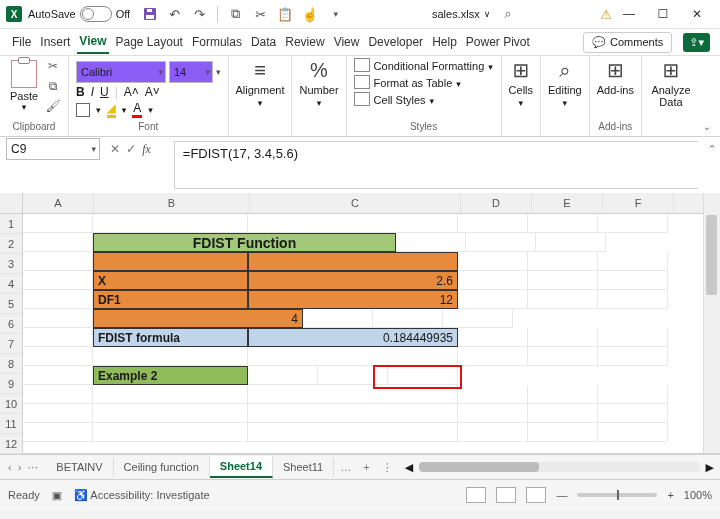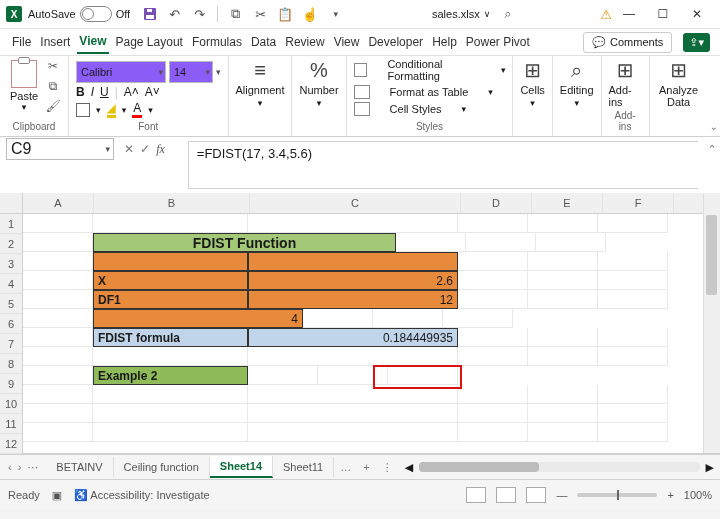--- a/index.html
+++ b/index.html
@@ -39,24 +39,24 @@
 .font-sel::after{content:"▾";position:absolute;right:2px;font-size:9px;color:#555}
 .font-row2{display:flex;align-items:center;gap:6px;font-size:12px}
 .font-row2 .b{font-weight:bold}
 .font-row2 .i{font-style:italic}
 .font-row2 .u{text-decoration:underline}
 .font-row3{display:flex;align-items:center;gap:6px;font-size:12px}
 .color-chip{border-bottom:3px solid red;padding:0 1px}
 .big-ico{display:flex;flex-direction:column;align-items:center;gap:2px;font-size:11px}
 .big-ico .sym{font-size:20px;color:#444;height:24px;display:flex;align-items:center}
 .styles-body{display:flex;flex-direction:column;gap:3px;font-size:11px;min-width:140px}
-.styles-body .row{display:flex;align-items:center;gap:20px}
+.styles-body .row{display:flex;align-items:flex-end;gap:4px}
 .styles-body .sqico{width:14px;height:12px;border:1px solid #888;background:#fff}
 .namebox-row{height:24px;background:#fff;border-bottom:1px solid #d0d0d0;display:flex;align-items:center}
-.namebox{width:76px;height:20px;border:1px solid #bbb;margin:0 4px 0 6px;padding:0 26px 0 4px;font-size:16px;display:flex;align-items:center;background:#fff;position:relative}
+.namebox{width:76px;height:20px;border:1px solid #bbb;margin:0 4px 0 6px;padding:0 12px 0 4px;font-size:12px;display:flex;align-items:center;background:#fff;position:relative}
 .namebox::after{content:"▾";position:absolute;right:3px;font-size:9px;color:#555}
 .fx-btns{display:flex;align-items:center;gap:6px;padding:0 6px;color:#777;font-size:12px}
 .fx{font-style:italic;font-family:serif;color:#555;margin-right:17px}
 .formula-bar{flex:1;height:38px;border:1px solid #d0d0d0;border-right:none;background:#fff;margin:4px 6px 4px 0;padding:4px 8px;font-size:13px;display:flex;align-items:flex-start}
 .formula-wrap{display:flex;align-items:flex-start;background:#fff}
 .formula-collapse{width:16px;display:flex;align-items:flex-start;justify-content:center;color:#777;font-size:11px;padding-top:6px}
 .grid-area{position:relative;height:260px;background:#fff;display:flex;border-bottom:1px solid #d0d0d0}
 .rowhdrs{width:22px;background:#f0f0f0;border-right:1px solid #d0d0d0}
 .corner{height:20px;border-bottom:1px solid #d0d0d0;background:#f0f0f0}
 .rh{height:19px;border-bottom:1px solid #e3e3e3;font-size:11px;color:#555;display:flex;align-items:center;justify-content:center}

